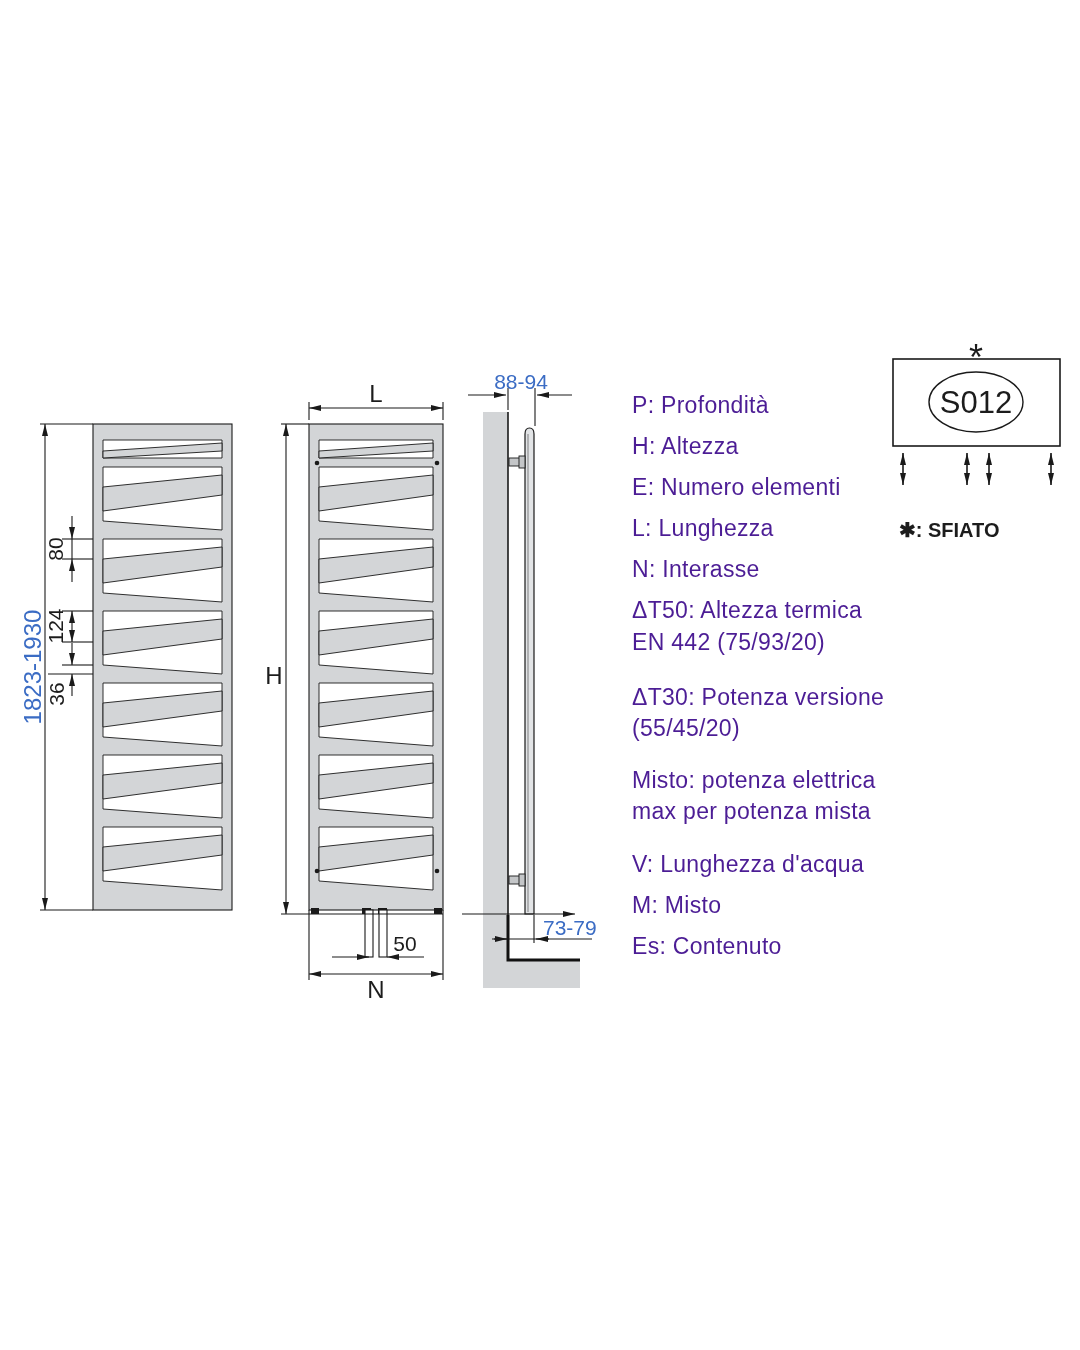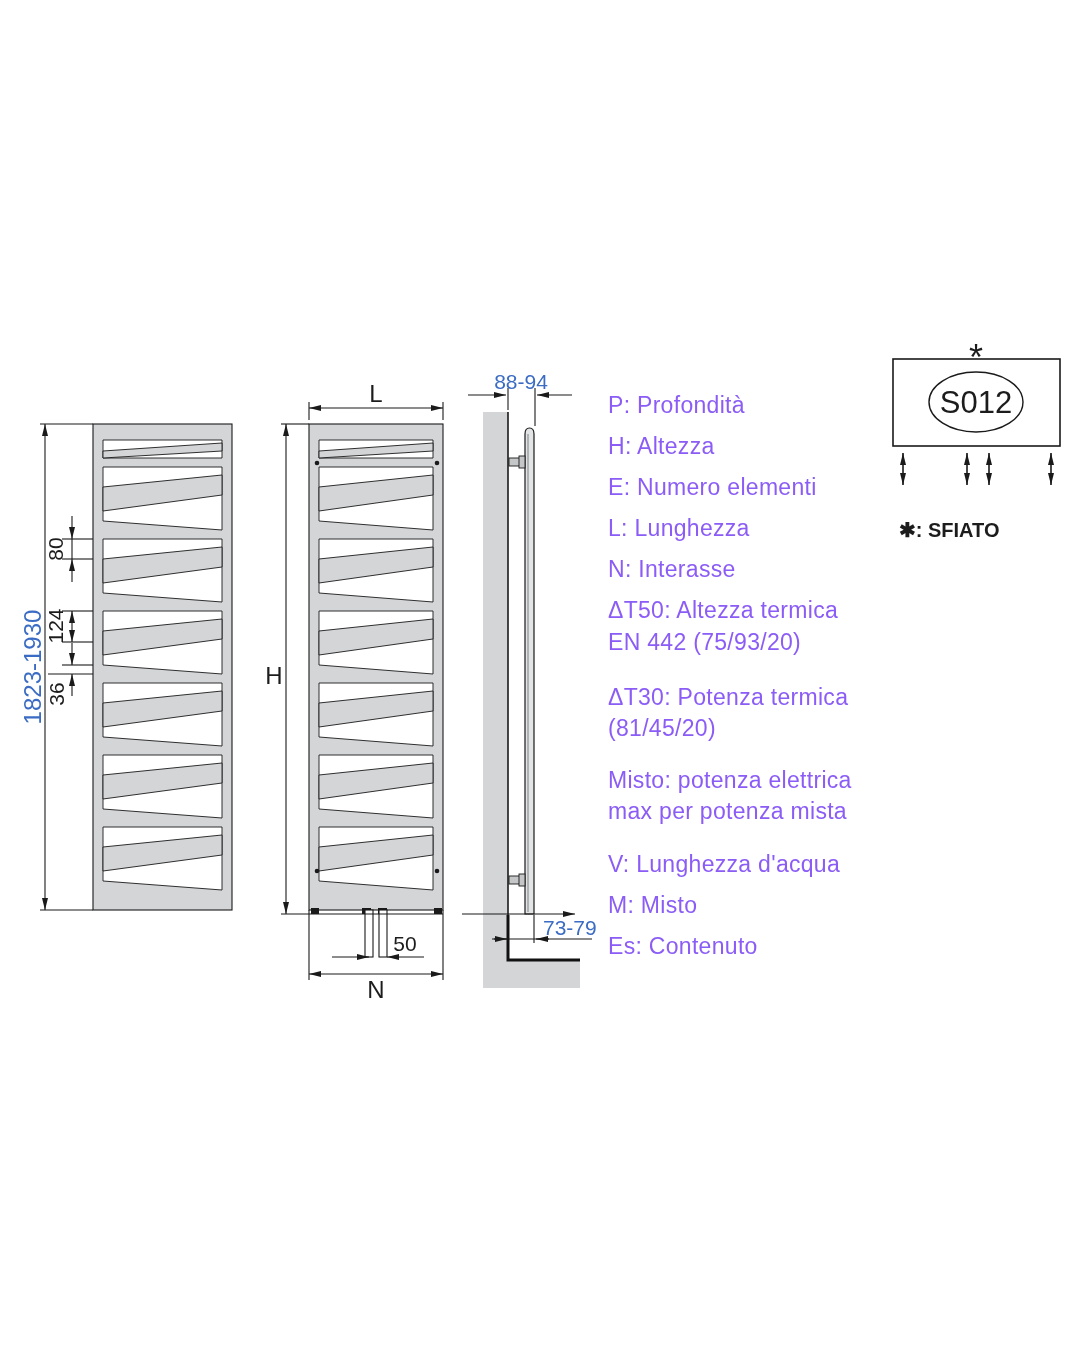--- a/index.html
+++ b/index.html
@@ -1,19 +1,19 @@
 <!DOCTYPE html>
 <html><head>
 <meta charset="utf-8">
 <style>
   html,body{margin:0;padding:0;background:#ffffff;}
   #stage{position:relative;width:1080px;height:1350px;background:#ffffff;overflow:hidden;
          font-family:"Liberation Sans", sans-serif;}
   #drawing{position:absolute;left:0;top:0;}
-  .legend-line{position:absolute;left:608px;font-size:23px;color:#8b5cf6;
+  .legend-line{position:absolute;left:632px;font-size:23px;color:#4c1d95;
                letter-spacing:0.3px;white-space:nowrap;}
   svg text{font-family:"Liberation Sans", sans-serif;fill:#1c1c1c;}
   svg text.blue{fill:#3b6cc4;}
   svg text.dim{font-size:21px;}
   svg text.big{font-size:24px;}
 </style>
 </head>
 <body>
 <div id="stage">
 
@@ -182,22 +182,22 @@
 </svg>
 
 <div>
   <div class="legend-line" style="top:392px">P: Profondità</div>
   <div class="legend-line" style="top:433px">H: Altezza</div>
   <div class="legend-line" style="top:474px">E: Numero elementi</div>
   <div class="legend-line" style="top:515px">L: Lunghezza</div>
   <div class="legend-line" style="top:556px">N: Interasse</div>
   <div class="legend-line" style="top:597px">ΔT50: Altezza termica</div>
   <div class="legend-line" style="top:629px">EN 442 (75/93/20)</div>
-  <div class="legend-line" style="top:684px">ΔT30: Potenza termica</div>
-  <div class="legend-line" style="top:715px">(81/45/20)</div>
+  <div class="legend-line" style="top:684px">ΔT30: Potenza versione</div>
+  <div class="legend-line" style="top:715px">(55/45/20)</div>
   <div class="legend-line" style="top:767px">Misto: potenza elettrica</div>
   <div class="legend-line" style="top:798px">max per potenza mista</div>
   <div class="legend-line" style="top:851px">V: Lunghezza d'acqua</div>
   <div class="legend-line" style="top:892px">M: Misto</div>
   <div class="legend-line" style="top:933px">Es: Contenuto</div>
 </div>
 
 </div>
 
 </body></html>

